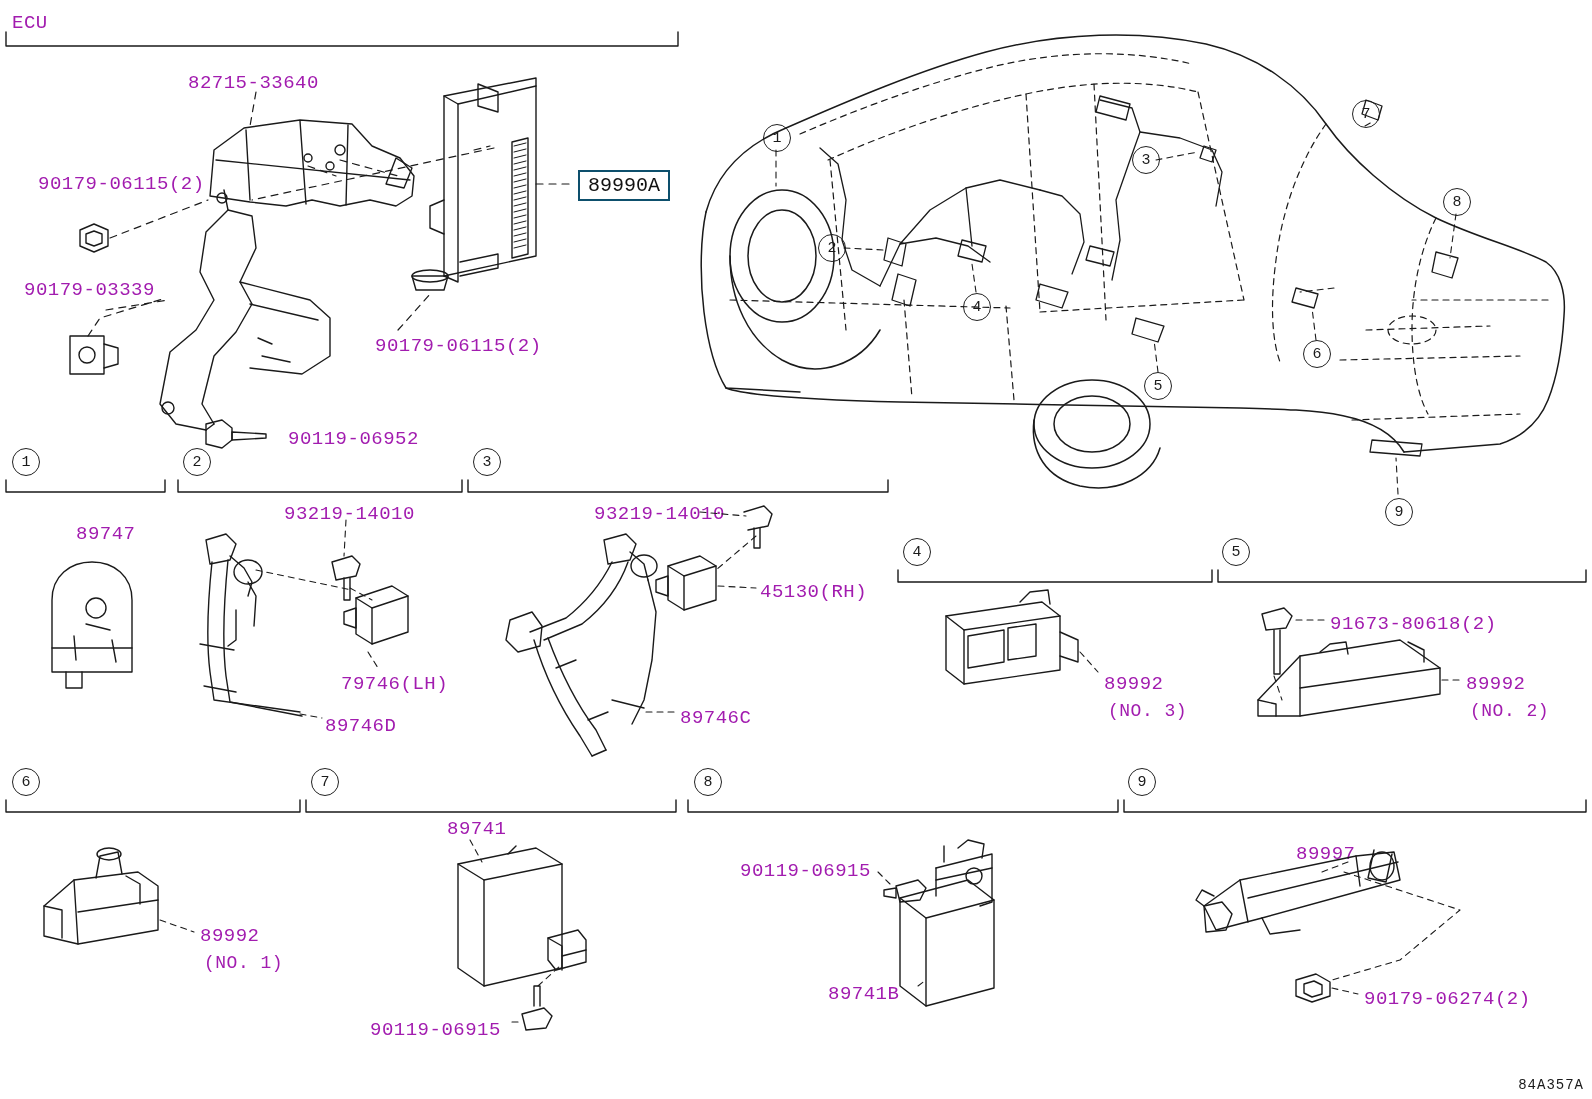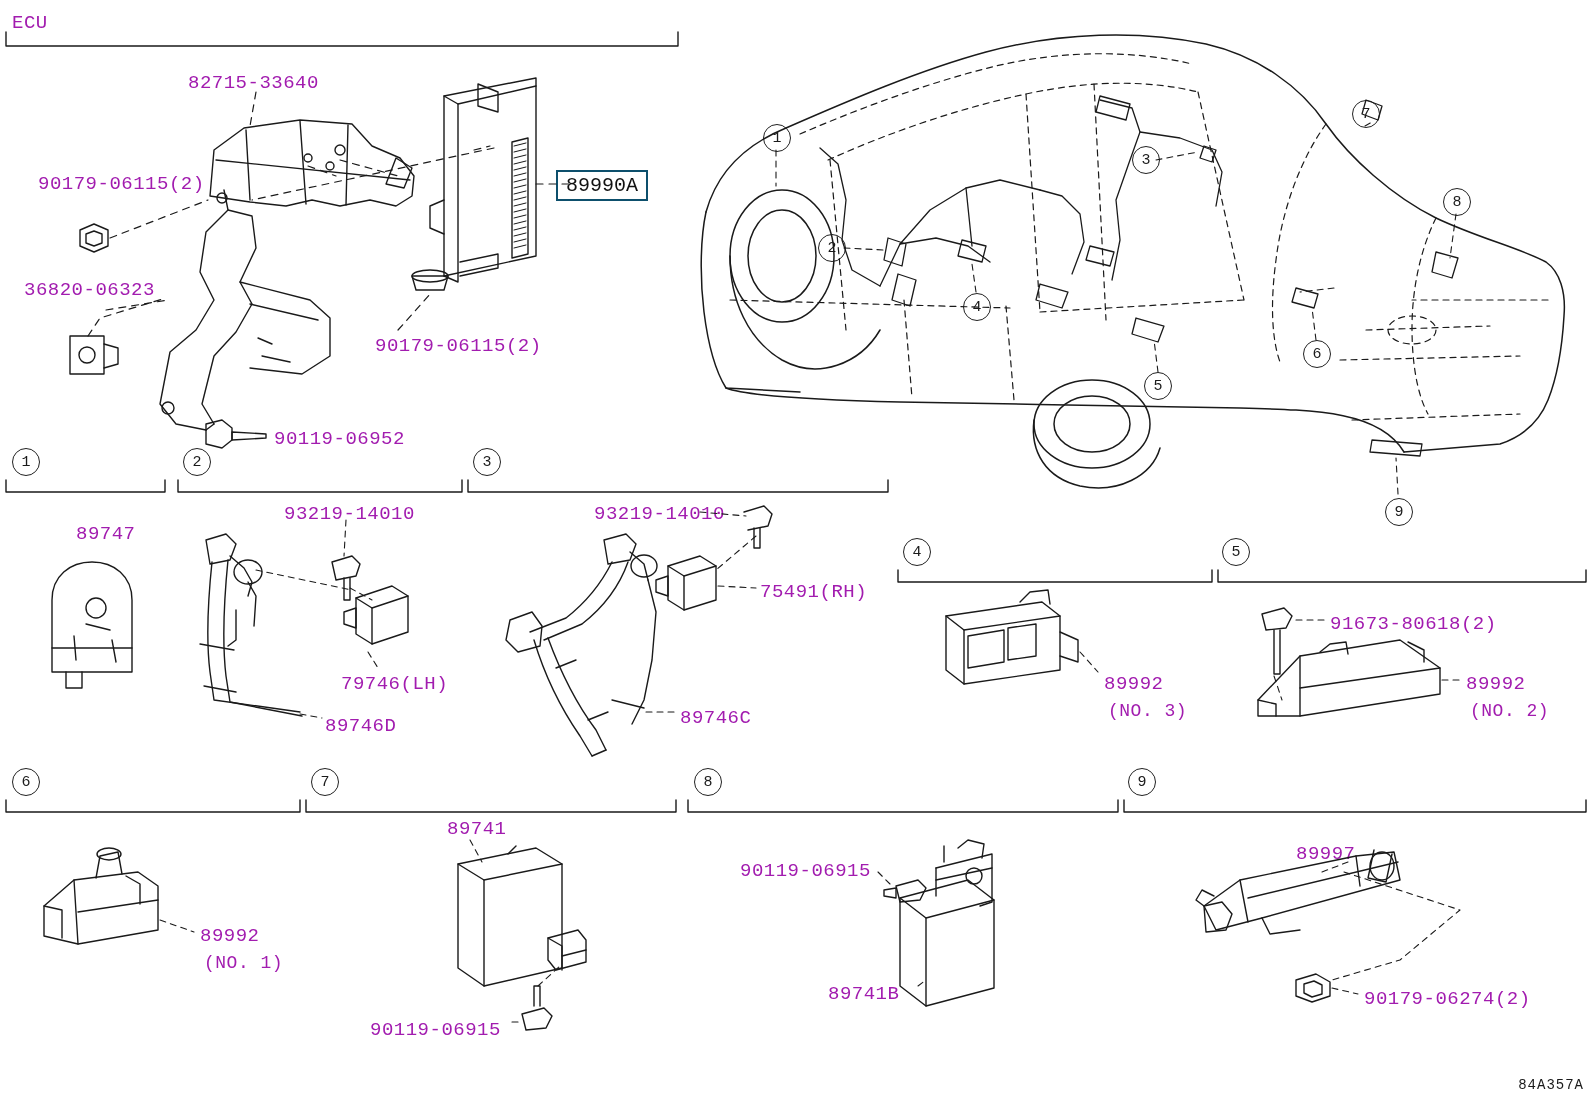--- a/index.html
+++ b/index.html
@@ -14,25 +14,25 @@
       background:#fff;color:#111;}
   .code{position:absolute;right:8px;bottom:6px;font-size:14px;letter-spacing:1px;}
 </style>
 </head>
 <body>
 
 <div class="lbl" style="left:12px;top:12px;">ECU</div>
 
 <div class="lbl" style="left:188px;top:72px;">82715-33640</div>
 <div class="lbl" style="left:38px;top:173px;">90179-06115(2)</div>
-<div class="lbl" style="left:24px;top:279px;">36820-06323</div>
+<div class="lbl" style="left:24px;top:279px;">90179-03339</div>
 <div class="lbl" style="left:375px;top:335px;">90179-06115(2)</div>
-<div class="lbl" style="left:274px;top:428px;">90119-06952</div>
-
-<div class="hl" style="left: 556px; top: 170px; border-color: rgb(13, 79, 108);">89990A</div>
+<div class="lbl" style="left:288px;top:428px;">90119-06952</div>
+
+<div class="hl" style="left: 578px; top: 170px; border-color: rgb(13, 79, 108);">89990A</div>
 
 <div class="cirnum" style="left:12px;top:448px;">1</div>
 <div class="cirnum" style="left:183px;top:448px;">2</div>
 <div class="cirnum" style="left:473px;top:448px;">3</div>
 <div class="cirnum" style="left:903px;top:538px;">4</div>
 <div class="cirnum" style="left:1222px;top:538px;">5</div>
 <div class="cirnum" style="left:12px;top:768px;">6</div>
 <div class="cirnum" style="left:311px;top:768px;">7</div>
 <div class="cirnum" style="left:694px;top:768px;">8</div>
 <div class="cirnum" style="left:1128px;top:768px;">9</div>
@@ -47,21 +47,21 @@
 <div class="cirnum" style="left:1443px;top:188px;">8</div>
 <div class="cirnum" style="left:1385px;top:498px;">9</div>
 
 <div class="lbl" style="left:60px;top:523px;margin-left:16px;">89747</div>
 
 <div class="lbl" style="left:284px;top:503px;">93219-14010</div>
 <div class="lbl" style="left:341px;top:673px;">79746(LH)</div>
 <div class="lbl" style="left:325px;top:715px;">89746D</div>
 
 <div class="lbl" style="left:594px;top:503px;">93219-14010</div>
-<div class="lbl" style="left:760px;top:581px;">75491(RH)</div>
+<div class="lbl" style="left:760px;top:581px;">45130(RH)</div>
 <div class="lbl" style="left:680px;top:707px;">89746C</div>
 
 <div class="lbl" style="left:1104px;top:673px;">89992</div>
 <div class="lbl sm" style="left:1108px;top:701px;">(NO. 3)</div>
 
 <div class="lbl" style="left:1330px;top:613px;">91673-80618(2)</div>
 <div class="lbl" style="left:1466px;top:673px;">89992</div>
 <div class="lbl sm" style="left:1470px;top:701px;">(NO. 2)</div>
 
 <div class="lbl" style="left:200px;top:925px;">89992</div>

